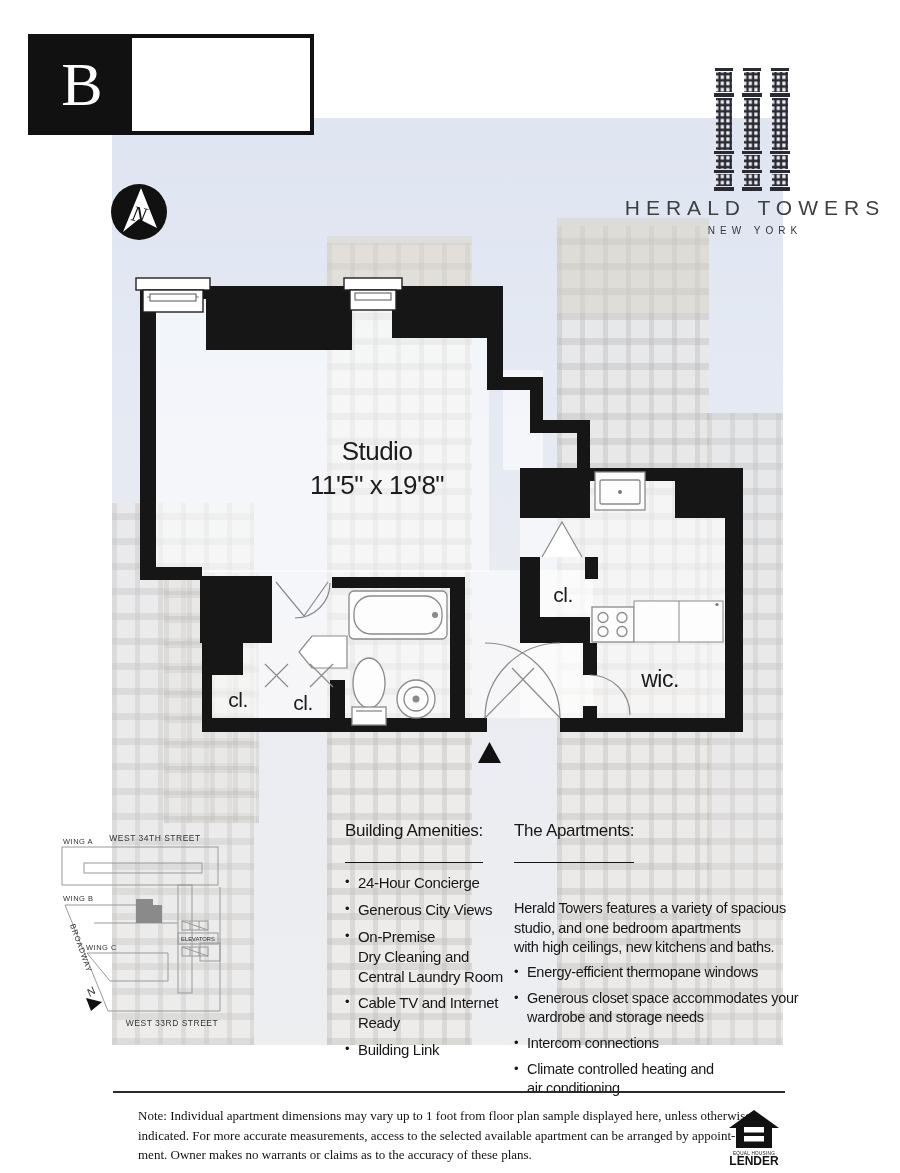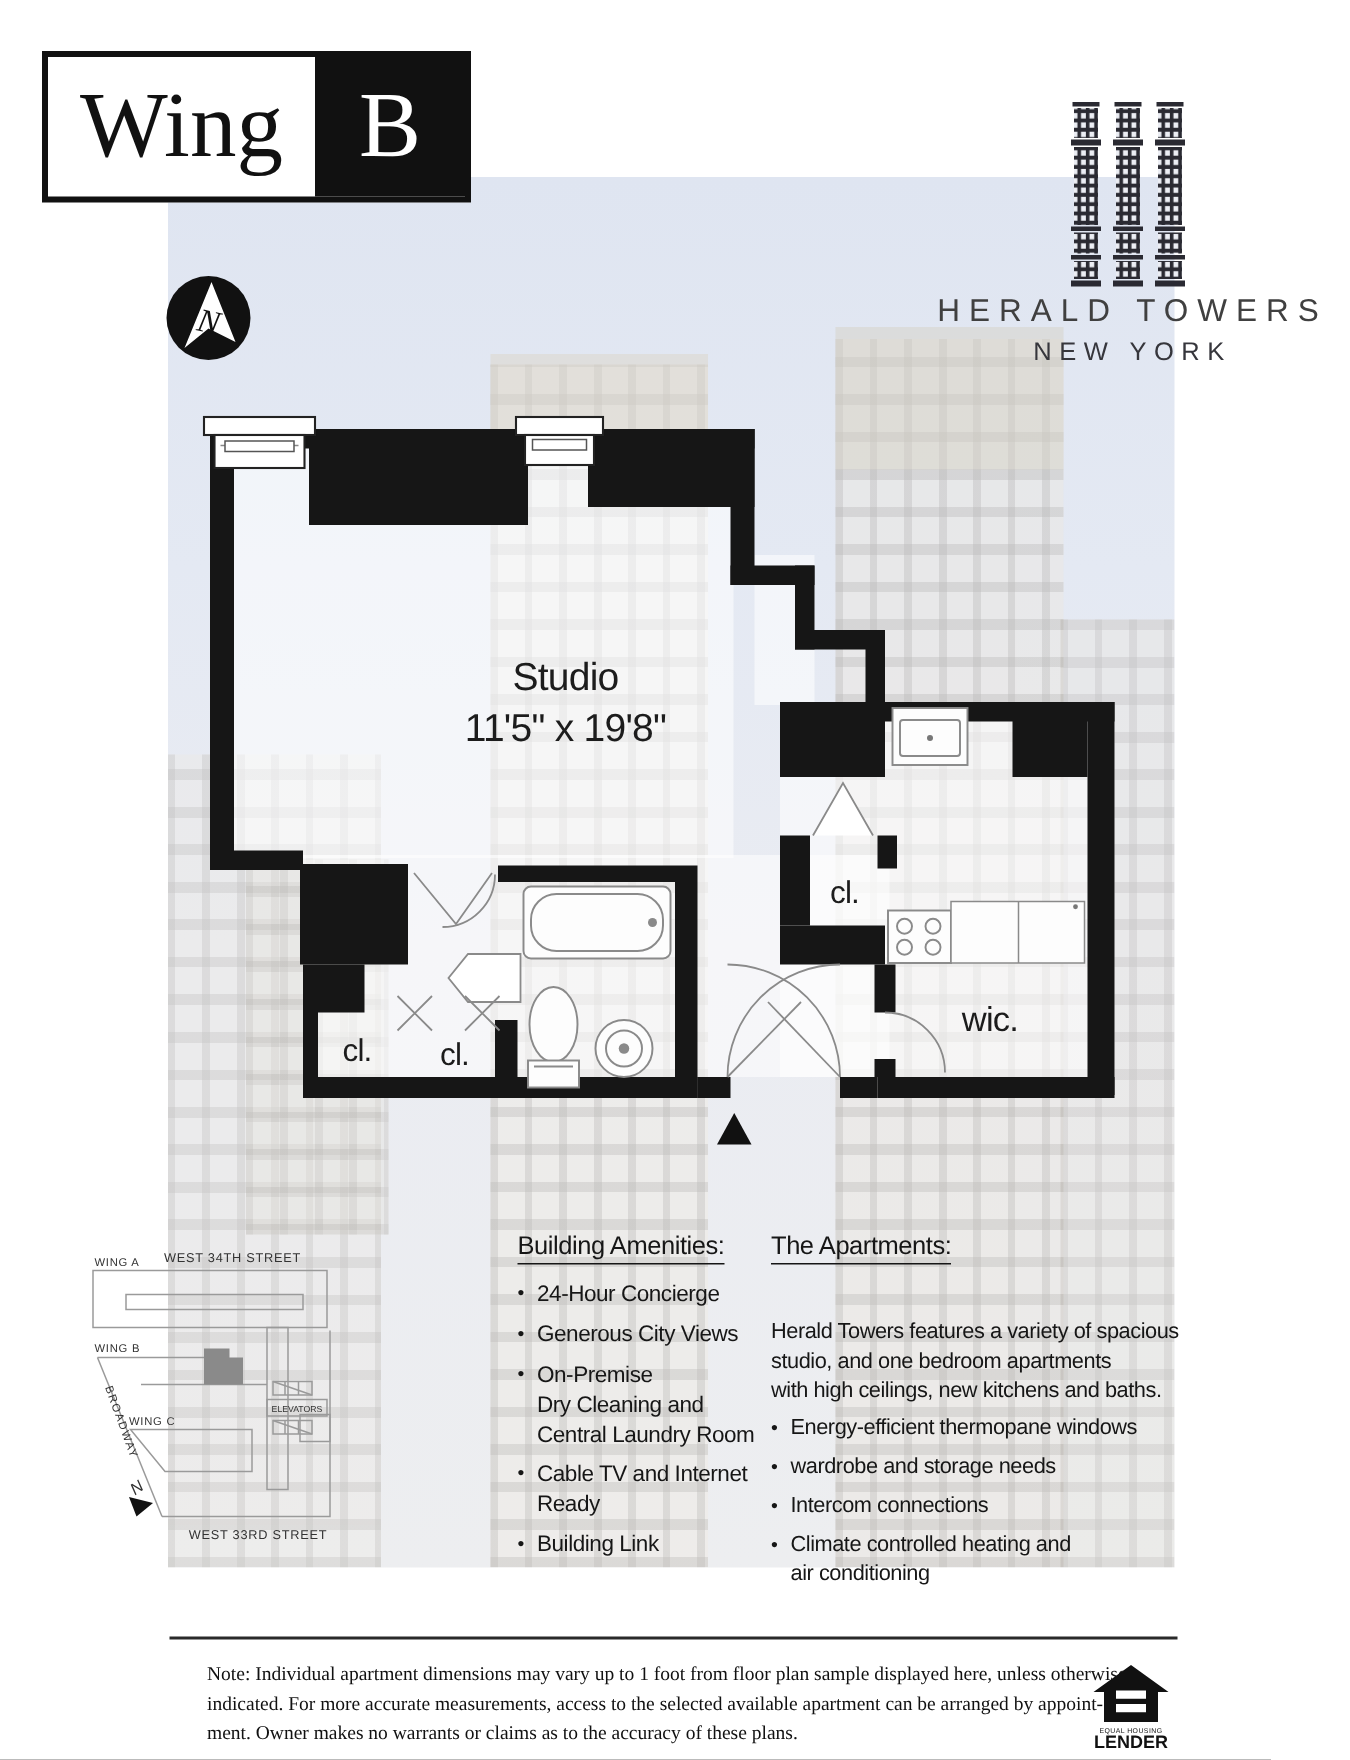--- a/index.html
+++ b/index.html
@@ -18,25 +18,25 @@
   .wingbox .wword{flex:1;display:flex;align-items:center;justify-content:center;
            font-family:"Liberation Serif",serif;font-size:62px;color:#111;}
   .wingbox .wletter{width:100px;background:#111;color:#fff;display:flex;align-items:center;justify-content:center;
            font-family:"Liberation Serif",serif;font-size:62px;}
   .apttitle{position:absolute;left:38px;top:128px;font-family:"Liberation Serif",serif;
             font-size:37px;color:#111;word-spacing:14px;white-space:nowrap;}
   
   .brandname{position:absolute;left:622px;top:196px;width:266px;text-align:center;
              font-size:21px;letter-spacing:6px;color:#404040;white-space:nowrap;}
   .brandcity{position:absolute;left:622px;top:225px;width:266px;text-align:center;
-             font-size:17px;letter-spacing:5px;color:#36363c;}
+             font-size:10px;letter-spacing:5px;color:#36363c;}
   
   .col{position:absolute;font-size:15px;line-height:1.32;letter-spacing:-0.3px;color:#161616;}
   .col .ctitle{font-size:17px;border-bottom:1.5px solid #161616;display:inline-block;
-               padding-bottom:0;margin-bottom:10px;}
+               padding-bottom:20px;margin-bottom:10px;}
   .blist{margin:0;padding:0;list-style:none;}
   .blist li{display:flex;margin-bottom:7px;}
   .blist .bullet{width:13px;flex:none;font-size:13px;line-height:1.45;}
   .blist .lines span{display:block;white-space:nowrap;}
   .intro span{display:block;white-space:nowrap;}
   .intro{margin-bottom:6px;margin-top:26px;}
   
   .rule{position:absolute;left:113px;top:1091px;width:672px;height:2px;background:#2a2a2a;}
   .note{position:absolute;left:138px;top:1106px;font-family:"Liberation Serif",serif;
         font-size:13px;line-height:1.5;color:#111;}
@@ -53,21 +53,20 @@
     <div class="bld grid" style="left:215px;top:125px;width:145px;height:802px;background-color:#efece6;"></div>
     <div class="bld" style="left:215px;top:118px;width:145px;height:70px;background:#dcd7cc;"></div>
     <div class="bld grid" style="left:445px;top:108px;width:152px;height:819px;background-color:#ece8e2;"></div>
     <div class="bld" style="left:445px;top:100px;width:152px;height:95px;background:#d6d1c6;opacity:.5;"></div>
     <div class="bld grid" style="left:0px;top:385px;width:142px;height:542px;background-color:#edeae6;opacity:.45;"></div>
     <div class="bld grid" style="left:595px;top:295px;width:76px;height:632px;background-color:#e9e6e0;opacity:.45;"></div>
     <div class="bld grid" style="left:52px;top:455px;width:95px;height:250px;background-color:#e6e4de;opacity:.4;"></div>
   </div>
 
   <div class="wingbox">
-    <div class="wword">Wing</div>
     <div class="wletter">
         <span>B</span>
       </div>
   </div>
 
   <svg style="position:absolute;left:110px;top:183px;" width="58" height="58" viewBox="0 0 58 58">
     <circle cx="29" cy="29" r="28" fill="#111"></circle>
     <polygon points="31,5 47,45 29,36 13,49" fill="#fff"></polygon>
     <text x="22" y="38" class="serif-t" font-style="italic" font-size="22" fill="#111" transform="rotate(12 26 30)">N</text>
   </svg>
@@ -319,20 +318,21 @@
     <ul class="blist">
       <li>
           <span class="bullet">•</span>
         <span class="lines">
             <span>Energy-efficient thermopane windows</span>
           </span>
         </li>
       <li>
           <span class="bullet">•</span>
         <span class="lines">
+          <span>Generous closet space accommodates your</span>
           <span>wardrobe and storage needs</span>
         </span>
         </li>
       <li>
           <span class="bullet">•</span>
         <span class="lines">
             <span>Intercom connections</span>
           </span>
         </li>
       <li>

